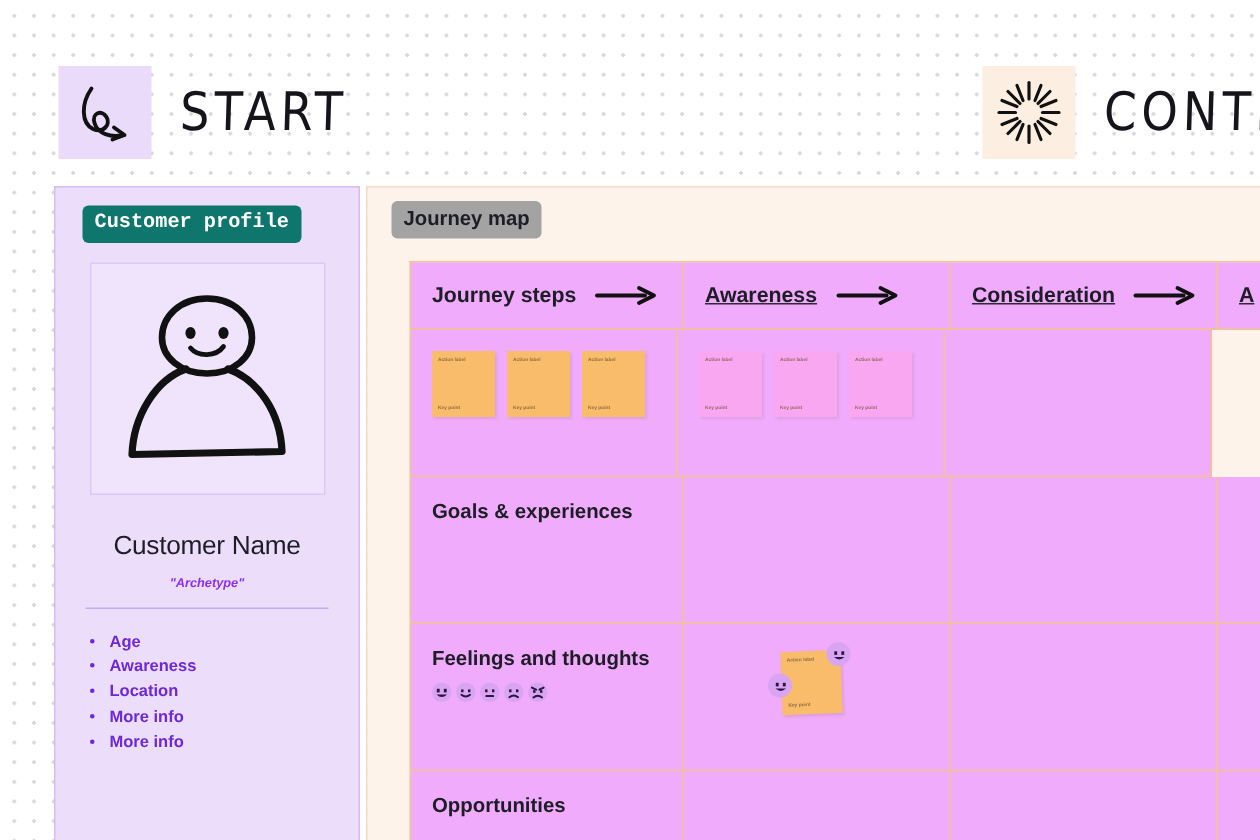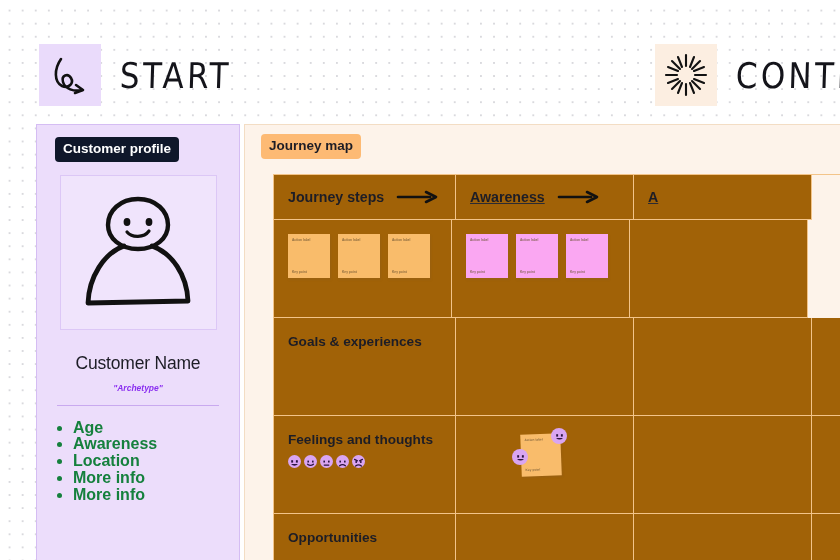--- a/index.html
+++ b/index.html
@@ -75,23 +75,24 @@
   .badge {
     display: inline-block;
     font-size: 13.5px;
     font-weight: 700;
     line-height: 1;
     padding: 5px 8px 6px 8px;
     border-radius: 4px;
     white-space: nowrap;
   }
   .badge.profile-badge {
-    background: #0f172a;
+    background: #0f766e;
     color: #ffffff;
     margin-left: 2px;
+    font-family: Liberation Mono, monospace;
   }
 
   .avatar-frame {
     margin: 13px auto 0 auto;
     width: 157px;
     height: 155px;
     background: #F0E4FC;
     border: 1px solid #dcc7f6;
     display: flex;
     align-items: center;
@@ -121,40 +122,40 @@
     background: #c9a9ef;
     margin: 12px 4px 0 4px;
   }
 
   .profile-list {
     margin-top: 14px;
     padding-left: 20px;
     list-style: disc;
   }
   .profile-list li {
-    font-size: 16px;
+    font-size: 11px;
     font-weight: 700;
-    color: #15803d;
+    color: #6d28d9;
     line-height: 16.8px;
   }
 
   
   .journey-panel {
     position: absolute;
     left: 244px;
     top: 124px;
     width: 620px;
     height: 470px;
     background: #FDF3EA;
     border: 1px solid #f3ddc4;
     padding: 9px 0 0 14px;
   }
 
   .badge.journey-badge {
-    background: #fdba74;
+    background: #a3a3a3;
     color: #1d1d26;
     margin-left: 2px;
   }
 
   .journey-table {
     position: absolute;
     left: 28px;
     top: 49px;
     width: 592px;
     border-top: 1.6px solid #F3C489;
@@ -162,21 +163,21 @@
   }
 
   .jrow {
     display: flex;
   }
 
   .jcell {
     border-right: 1.6px solid #F3C489;
     border-bottom: 1.6px solid #F3C489;
     position: relative;
-    background: #a16207;
+    background: #f0abfc;
   }
 
   .jcell.label-col { width: 182px; flex: none; }
   .jcell.data-col  { width: 178px; flex: none; text-decoration: underline; }
 
   .jrow.head .jcell { height: 45px; display: flex; align-items: center; }
   .jrow.body .jcell { height: 98px; padding: 14px 14px 0 14px; }
   .jrow.body.short .jcell { height: 56px; padding-top: 14px; }
 
   .col-head {
@@ -365,20 +366,29 @@
         <div class="col-head">
           <span class="col-head-text">Awareness</span>
           <svg class="arrow-ico" width="44" height="14" viewBox="0 0 44 14">
             <path d="M2 7 L34 7" stroke="#111" stroke-width="2.6" stroke-linecap="round" fill="none"></path>
             <path d="M30 2 L40 7 L30 12" stroke="#111" stroke-width="2.6" stroke-linecap="round" stroke-linejoin="round" fill="none"></path>
           </svg>
         </div>
       </div>
       <div class="jcell data-col">
         <div class="col-head">
+          <span class="col-head-text">Consideration</span>
+          <svg class="arrow-ico" width="44" height="14" viewBox="0 0 44 14">
+            <path d="M2 7 L34 7" stroke="#111" stroke-width="2.6" stroke-linecap="round" fill="none"></path>
+            <path d="M30 2 L40 7 L30 12" stroke="#111" stroke-width="2.6" stroke-linecap="round" stroke-linejoin="round" fill="none"></path>
+          </svg>
+        </div>
+      </div>
+      <div class="jcell data-col">
+        <div class="col-head">
           <span class="col-head-text">A</span>
         </div>
       </div>
     </div>
 
     <div class="jrow body">
 
       <div class="jcell data-col">
         <div class="sticky-wrap">
           <div class="sticky orange">

